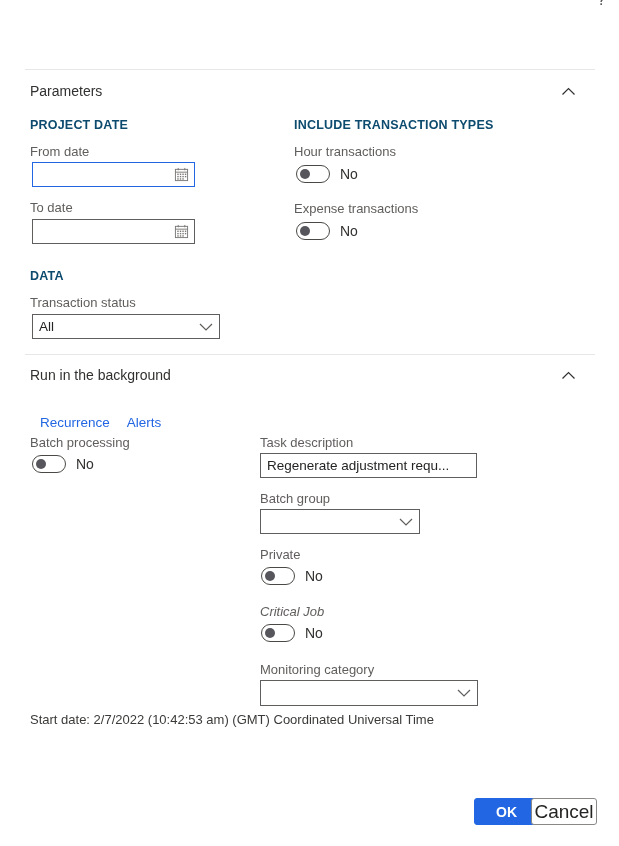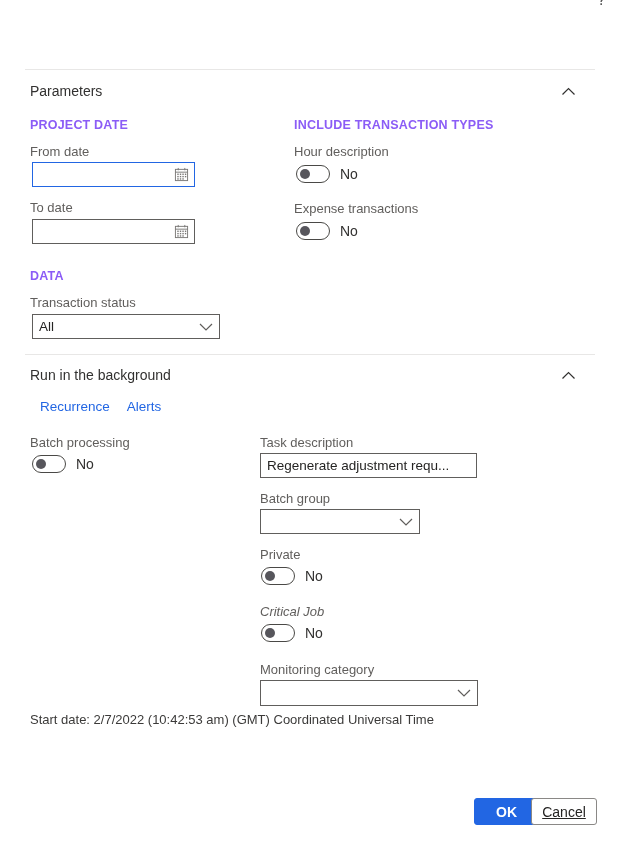--- a/index.html
+++ b/index.html
@@ -5,21 +5,21 @@
   html,body{margin:0;padding:0;background:#fff;}
   .canvas{
     position:relative;width:619px;height:846px;background:#ffffff;
     font-family:"Liberation Sans", sans-serif;overflow:hidden;
     color:#323130;
   }
   .abs{position:absolute;}
   .dialog-title{font-size:19px;font-weight:600;color:#252423;}
   .divider{height:1px;background:#e8e7e6;}
   .section-title{font-size:14px;color:#323130;}
-  .group-heading{font-size:12.5px;font-weight:700;color:#8b5cf6;letter-spacing:.2px;}
+  .group-heading{font-size:12.5px;font-weight:700;color:#0c4a6e;letter-spacing:.2px;}
   .field-label{font-size:13px;color:#605e5c;}
   .input-wrap{
     box-sizing:border-box;display:flex;align-items:center;justify-content:space-between;
     border:1px solid #605e5c;background:#fff;height:25px;padding:0 5px 0 6px;
   }
   .input-wrap.focused{border-color:#2266E3;}
   .input-wrap input{
     border:none;outline:none;flex:1;min-width:0;font-family:"Liberation Sans",sans-serif;
     font-size:13.5px;color:#252423;padding:0;background:transparent;
   }
@@ -31,33 +31,33 @@
   .toggle-row{display:flex;align-items:center;gap:10px;text-align:right;}
   .toggle{
     box-sizing:border-box;width:34px;height:18px;border:1px solid #4a4946;border-radius:10px;
     position:relative;background:#fff;
   }
   .toggle .knob{
     position:absolute;left:3px;top:50%;transform:translateY(-50%);
     width:10px;height:10px;border-radius:50%;background:#57565c;
   }
   .toggle-value{font-size:14px;color:#323130;}
-  .link{font-size:13.5px;color:#2266E3;cursor:pointer;}
+  .link{font-size:13.5px;color:#2266E3;cursor:pointer;margin-top:16px;}
   .links-row{display:flex;gap:17px;}
   .chevron-btn{line-height:0;cursor:pointer;}
   .startdate{font-size:13px;color:#3b3a39;}
   .btn-ok{
     box-sizing:border-box;display:flex;align-items:center;justify-content:center;
     background:#2266E3;color:#fff;font-size:14px;font-weight:600;border:1px solid #2266E3;
     border-radius:3px;cursor:pointer;font-family:"Liberation Sans",sans-serif;
   }
   .btn-cancel{
     box-sizing:border-box;display:flex;align-items:center;justify-content:center;
-    background:#fff;color:#252423;font-size:14px;border:1px solid #8a8886;
-    border-radius:3px;cursor:pointer;font-family:"Liberation Sans",sans-serif;text-decoration:underline;
+    background:#fff;color:#252423;font-size:19px;border:1px solid #8a8886;
+    border-radius:3px;cursor:pointer;font-family:"Liberation Sans",sans-serif;
   }
   .help-glyph{font-size:16px;color:#555;}
 </style>
 </head>
 <body>
 
 <div class="canvas">
 
   <span class="abs help-glyph" style="right:13px;top:-9px;">?</span>
 
@@ -120,21 +120,21 @@
           <rect x="3.5" y="12" width="1.5" height="1.5"></rect>
             <rect x="6.2" y="12" width="1.5" height="1.5"></rect>
             <rect x="8.9" y="12" width="1.5" height="1.5"></rect>
         </g>
       </svg>
     </span>
   </div>
 
   <div class="abs group-heading" style="left:294px;top:118px;">INCLUDE TRANSACTION TYPES</div>
 
-  <div class="abs field-label" style="left:294px;top:144px;">Hour description</div>
+  <div class="abs field-label" style="left:294px;top:144px;">Hour transactions</div>
   <div class="abs toggle-row" style="left:296px;top:165px;">
     <div class="toggle">
         <div class="knob"></div>
       </div>
     <span class="toggle-value">No</span>
   </div>
 
   <div class="abs field-label" style="left:294px;top:201px;">Expense transactions</div>
   <div class="abs toggle-row" style="left:296px;top:222px;">
     <div class="toggle">

